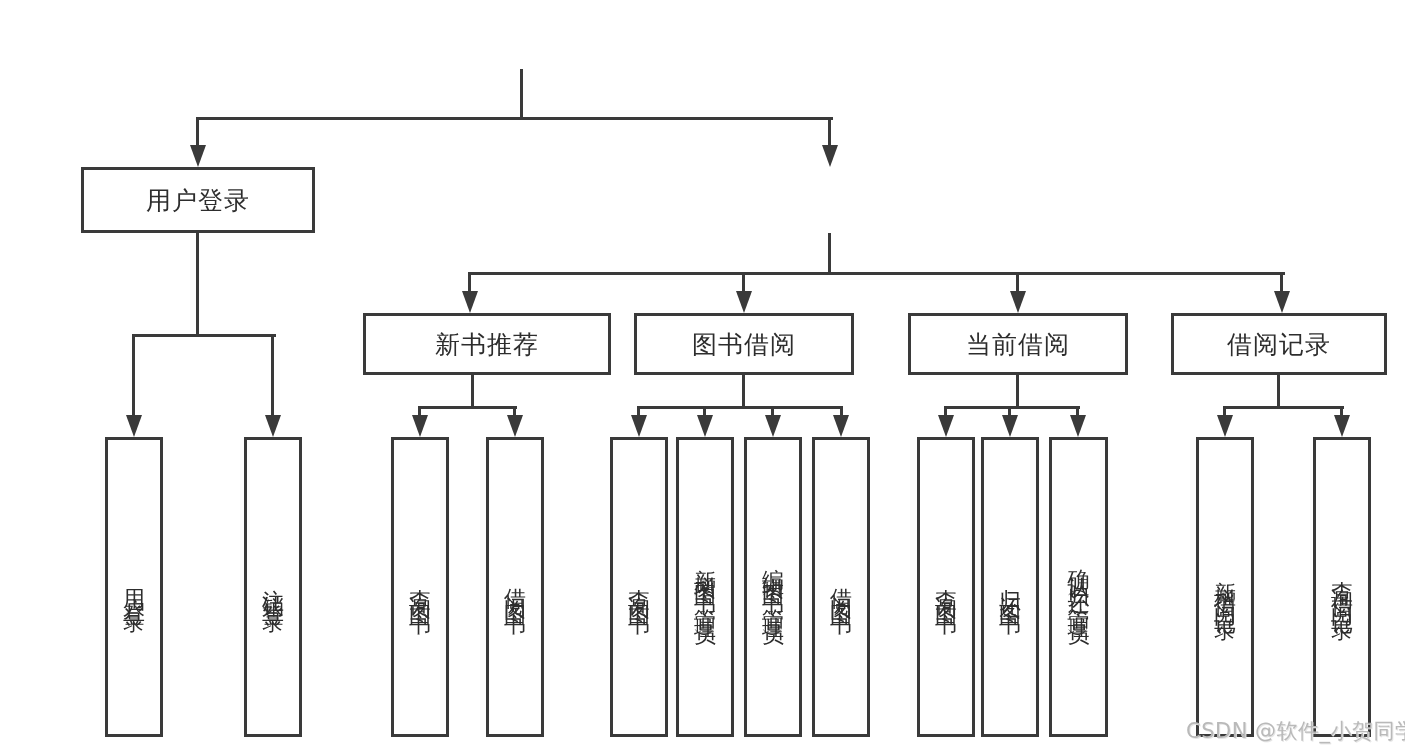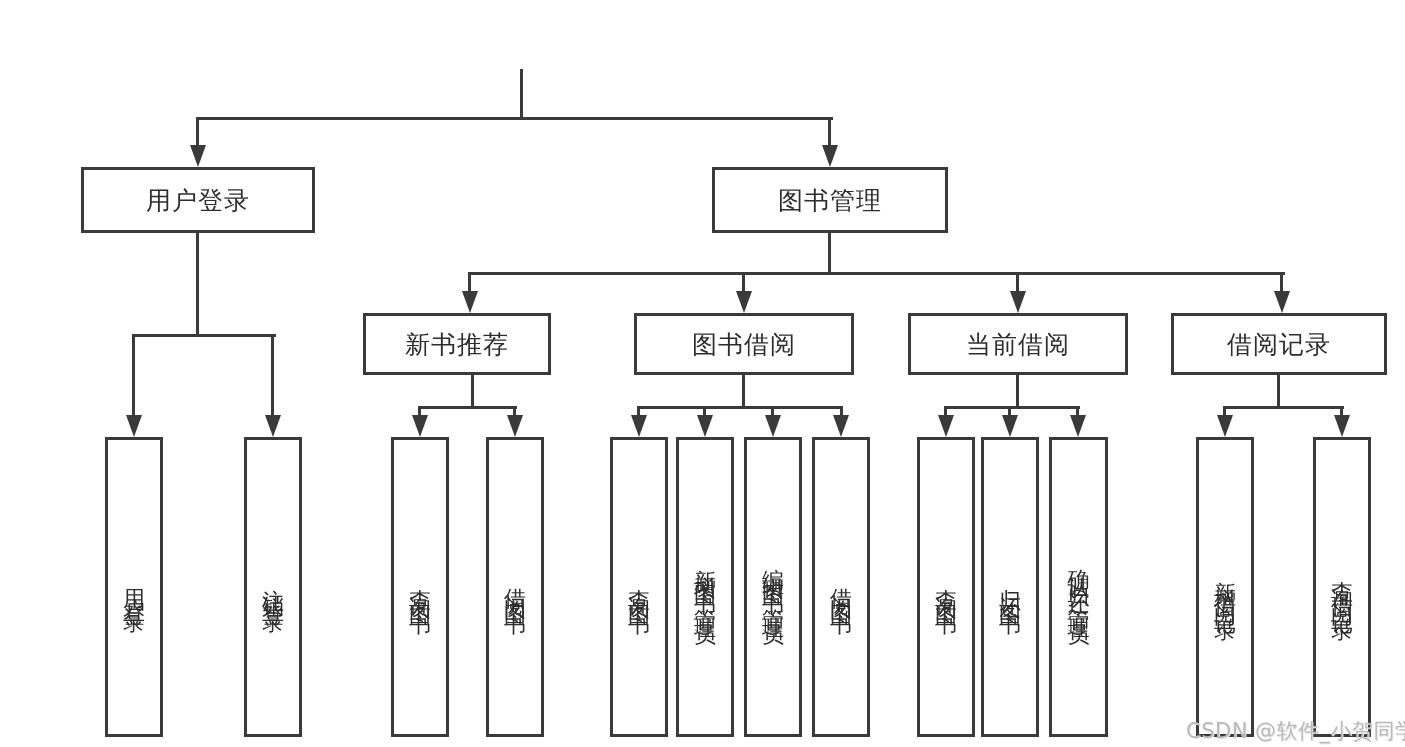--- a/index.html
+++ b/index.html
@@ -52,41 +52,40 @@
 
 
   <div class="v" style="left:520px;top:69px;height:50px;"></div>
   <div class="h" style="left:196px;top:117px;width:637px;"></div>
   <div class="v" style="left:196px;top:117px;height:31px;"></div>
   <div class="v" style="left:828px;top:117px;height:31px;"></div>
   <div class="arr" style="left:190px;top:145px;"></div>
   <div class="arr" style="left:822px;top:145px;"></div>
 
   <div class="node" style="left:81px;top:167px;width:234px;height:66px;">用户登录</div>
-  <div class="node" style="left:712px;top:167px;width:236px;height:66px;">图书管理</div>
 
   <div class="v" style="left:196px;top:233px;height:103px;"></div>
   <div class="h" style="left:132px;top:334px;width:144px;"></div>
   <div class="v" style="left:132px;top:334px;height:81px;"></div>
   <div class="v" style="left:271px;top:334px;height:81px;"></div>
   <div class="arr" style="left:126px;top:415px;"></div>
   <div class="arr" style="left:265px;top:415px;"></div>
 
   <div class="v" style="left:828px;top:233px;height:41px;"></div>
   <div class="h" style="left:468px;top:272px;width:817px;"></div>
   <div class="v" style="left:468px;top:272px;height:20px;"></div>
   <div class="v" style="left:742px;top:272px;height:20px;"></div>
   <div class="v" style="left:1016px;top:272px;height:20px;"></div>
   <div class="v" style="left:1280px;top:272px;height:20px;"></div>
   <div class="arr" style="left:462px;top:291px;"></div>
   <div class="arr" style="left:736px;top:291px;"></div>
   <div class="arr" style="left:1010px;top:291px;"></div>
   <div class="arr" style="left:1274px;top:291px;"></div>
 
-  <div class="node" style="left:363px;top:313px;width:188px;height:62px;">新书推荐</div>
+  <div class="node" style="left:363px;top:313px;width:248px;height:62px;">新书推荐</div>
   <div class="node" style="left:634px;top:313px;width:220px;height:62px;">图书借阅</div>
   <div class="node" style="left:908px;top:313px;width:220px;height:62px;">当前借阅</div>
   <div class="node" style="left:1171px;top:313px;width:216px;height:62px;">借阅记录</div>
 
   <div class="v" style="left:471px;top:375px;height:33px;"></div>
   <div class="v" style="left:742px;top:375px;height:33px;"></div>
   <div class="v" style="left:1016px;top:375px;height:33px;"></div>
   <div class="v" style="left:1277px;top:375px;height:33px;"></div>
 
   <div class="h" style="left:418px;top:406px;width:99px;"></div>

